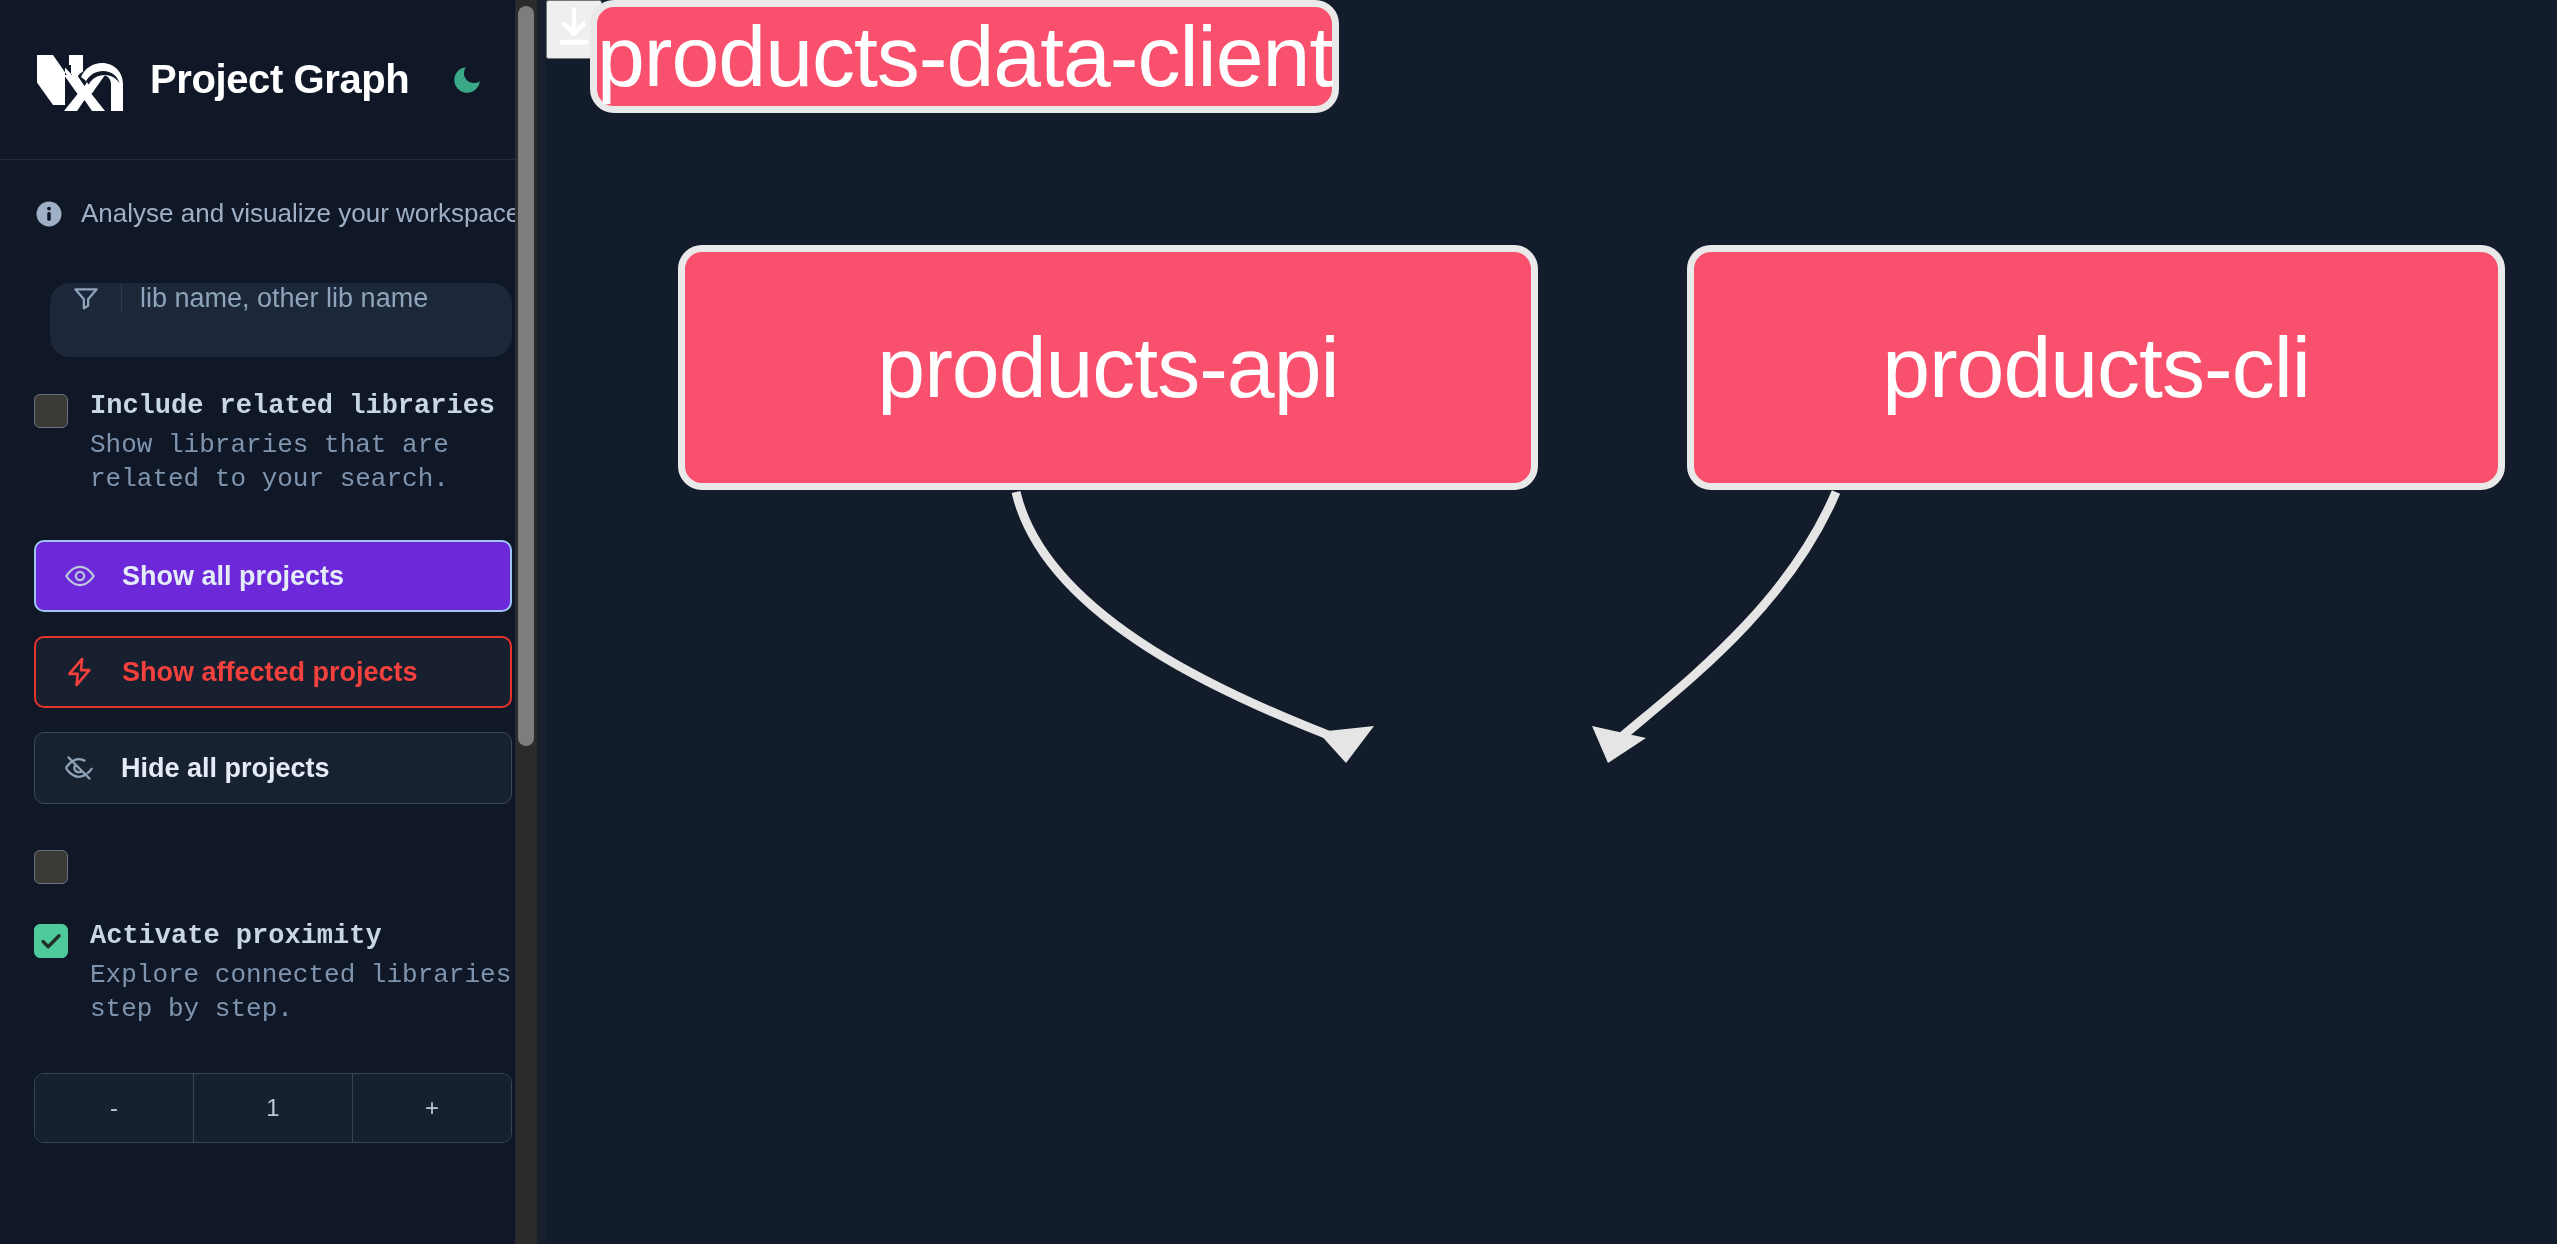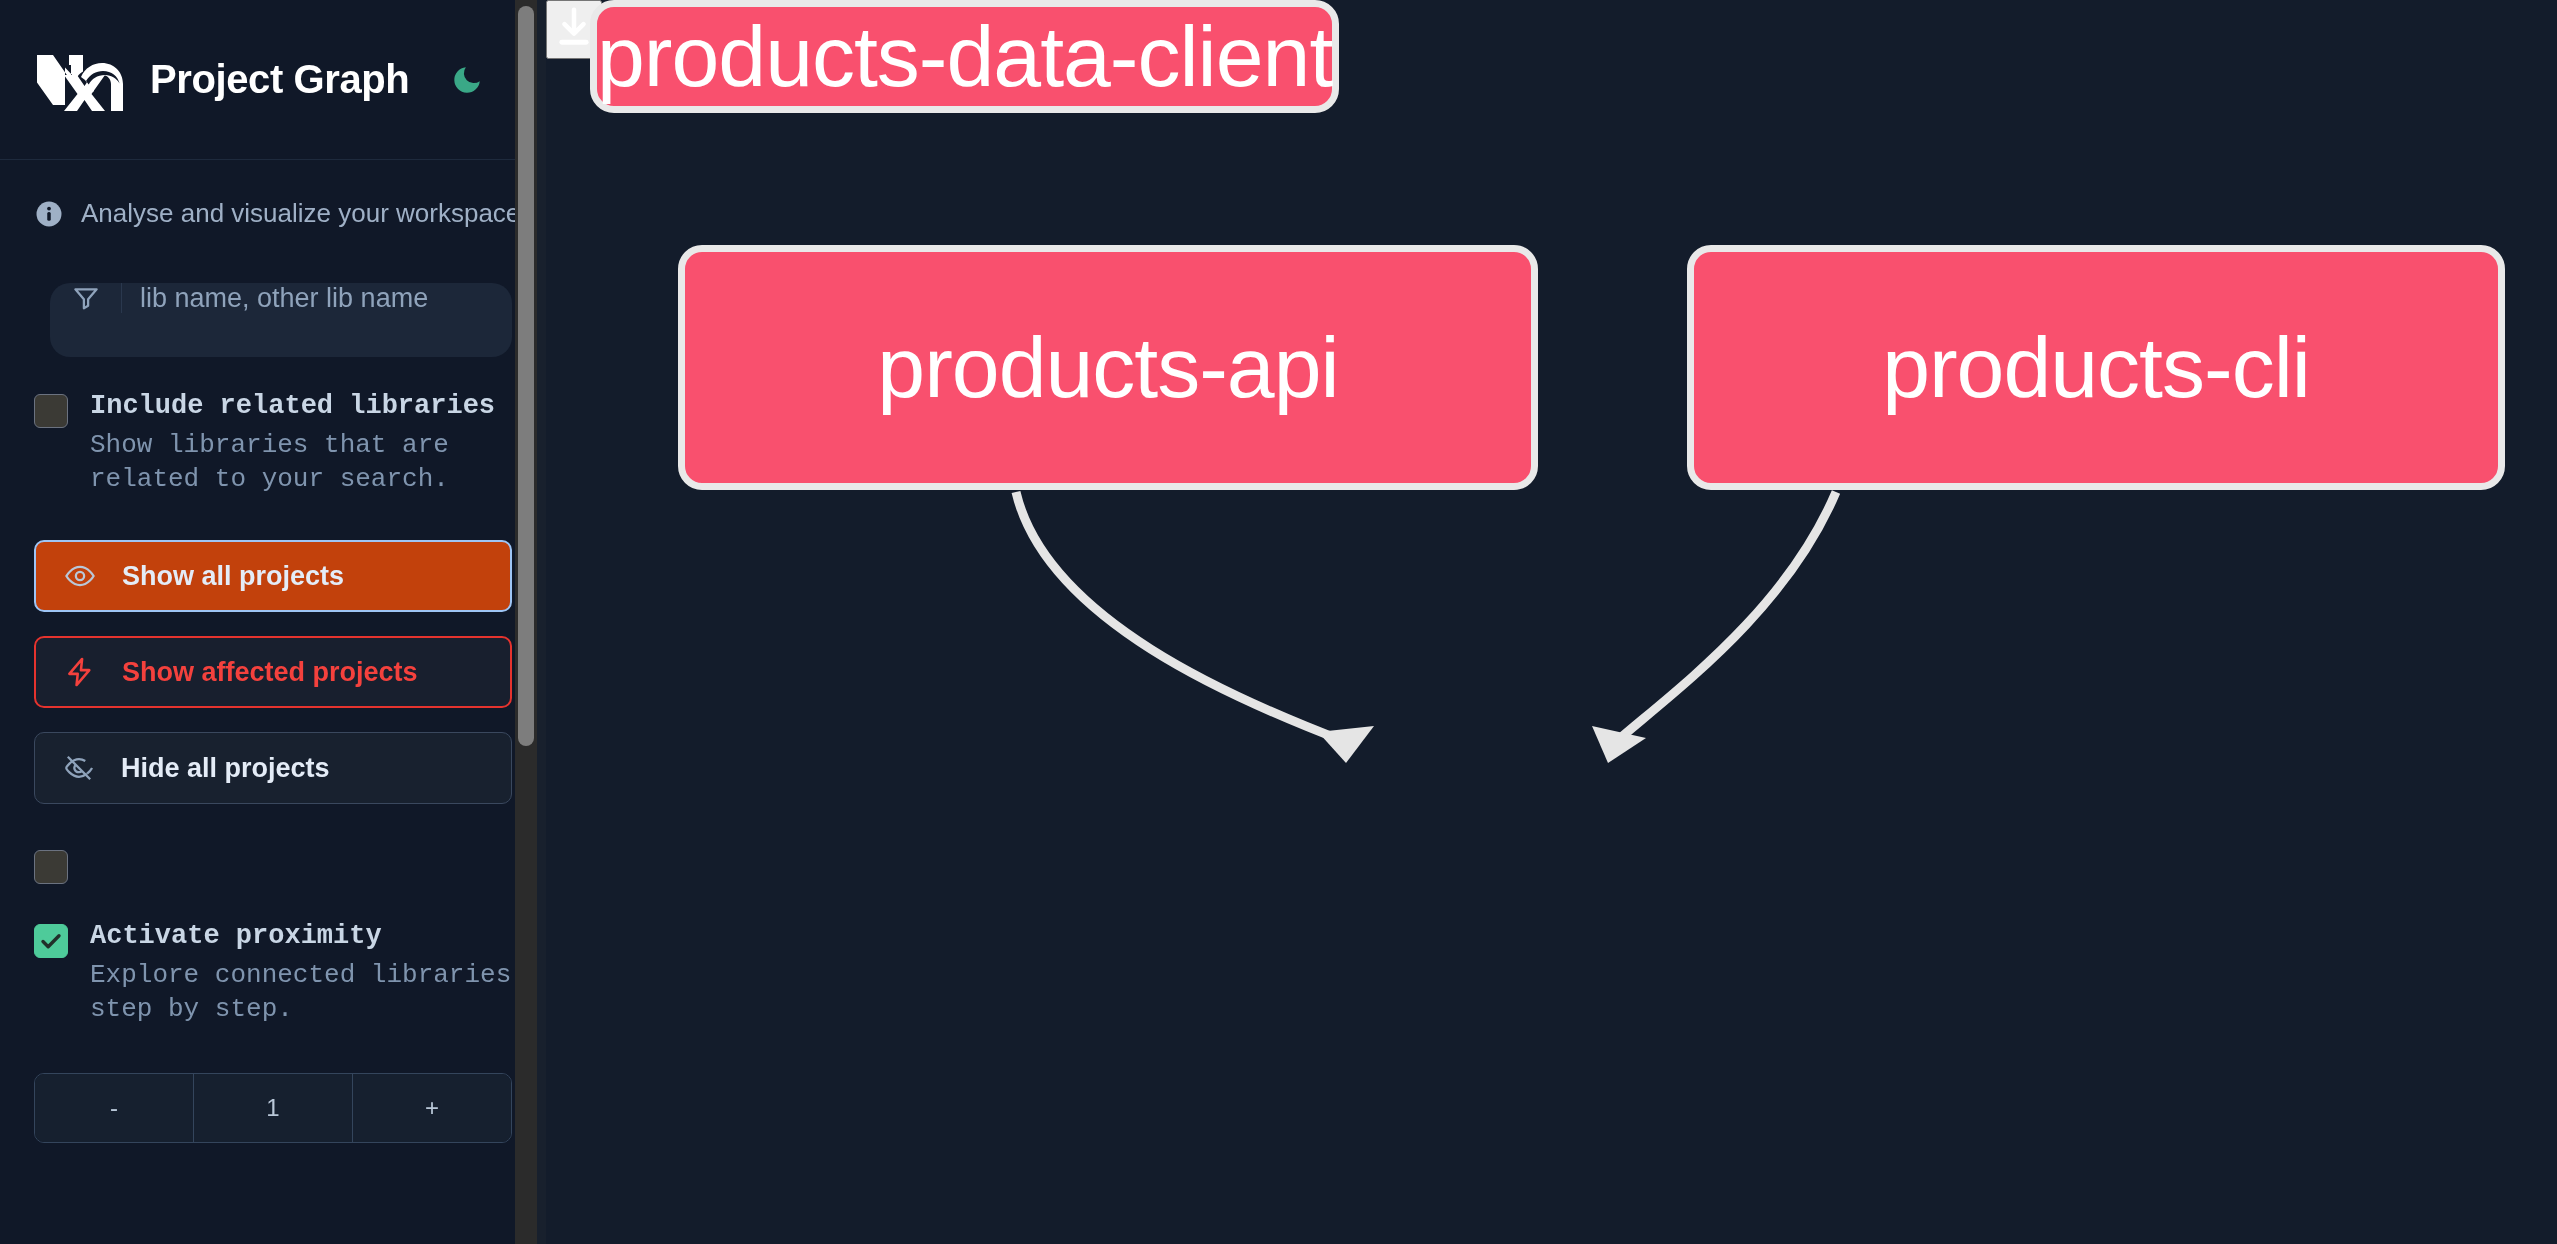--- a/index.html
+++ b/index.html
@@ -152,21 +152,21 @@
   .gbtn {
     height: 72px;
     border-radius: 10px;
     display: flex;
     align-items: center;
     padding: 0 28px;
     gap: 26px;
     font-size: 27px;
     font-weight: 700;
     cursor: pointer;
-    background: #c2410c;
+    background: #6d28d9;
     font-family: "Liberation Sans", sans-serif;
   }
   .gbtn.primary { border: 2px solid #9ec5f5; color: #e4ecf7; }
   .gbtn.danger  { border: 2px solid #e5332e; color: #f4413d; background: #181f2e; }
   .gbtn.muted   { border: 1px solid #3a485e; color: #e4ecf7; background: #18212f; }
 
   .gbtn svg { flex: 0 0 auto; }
 
   .segmented {
     margin-top: 46px;

